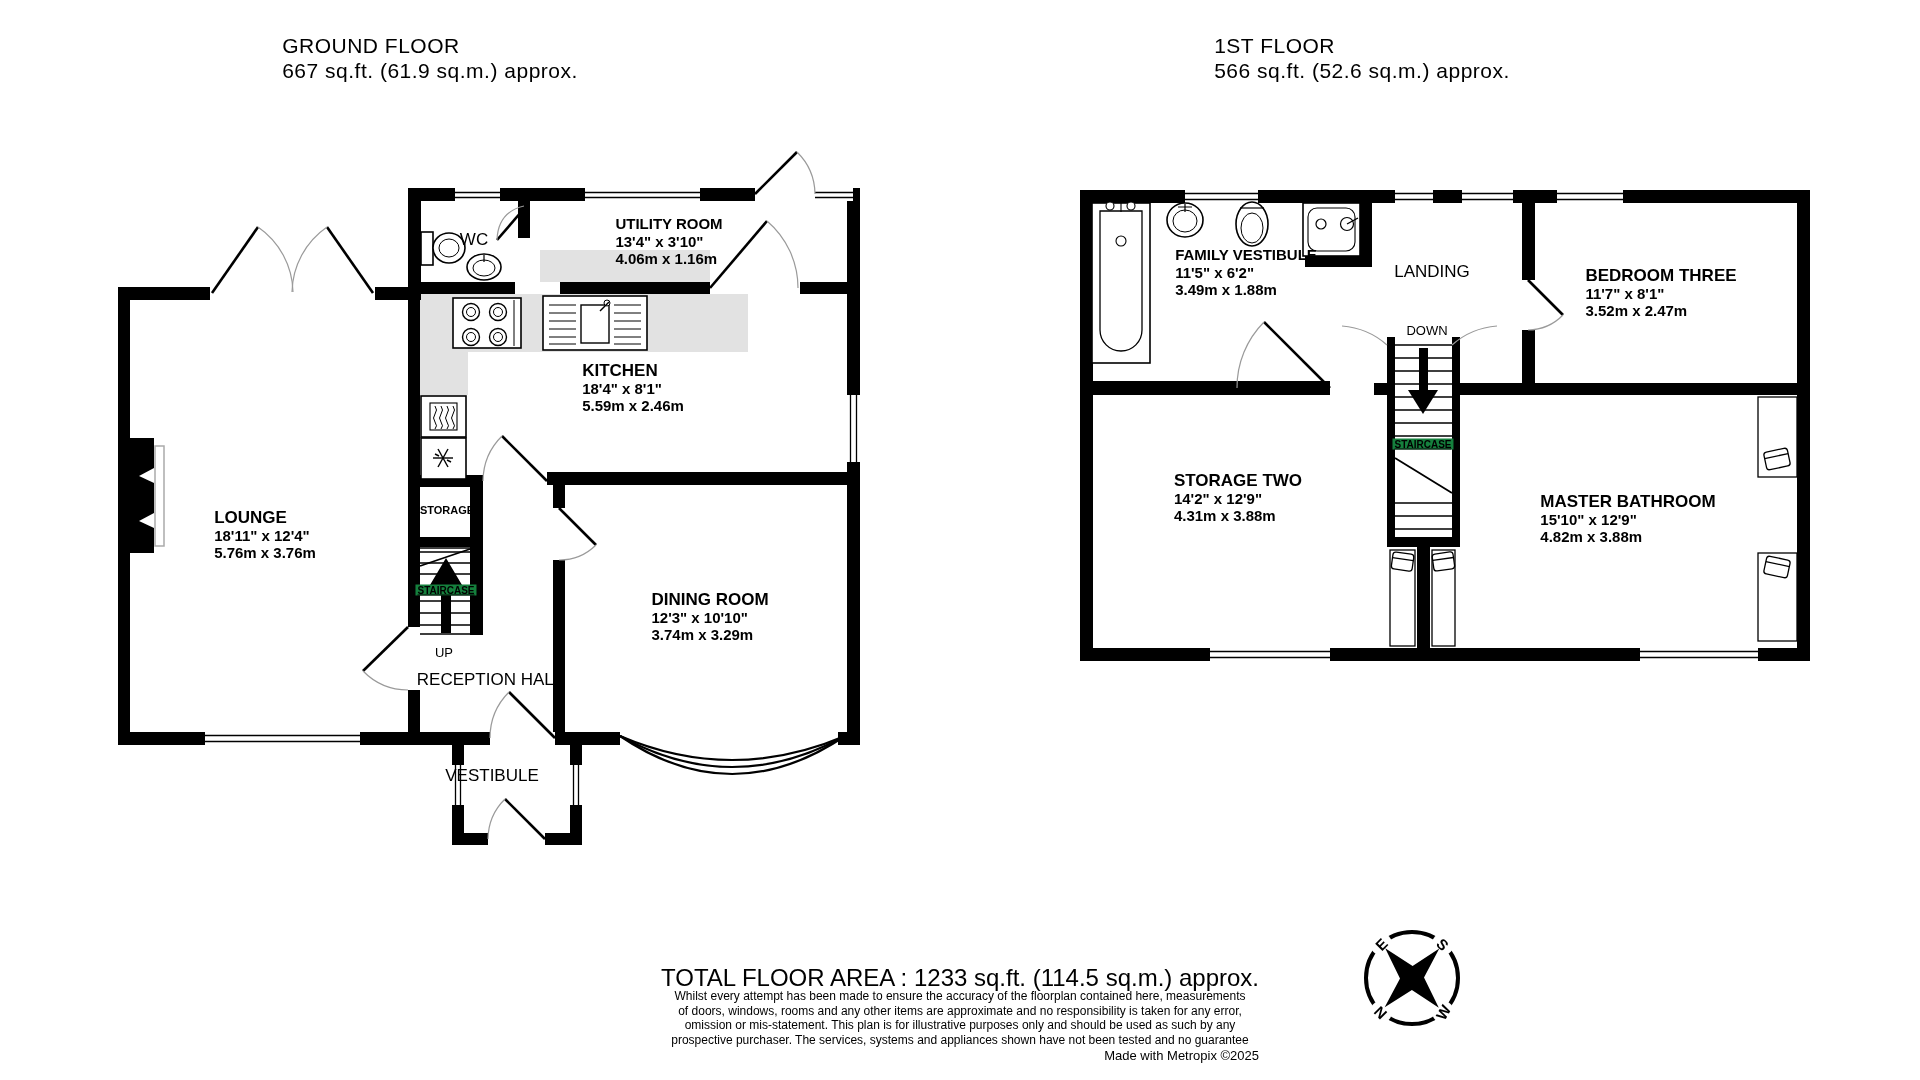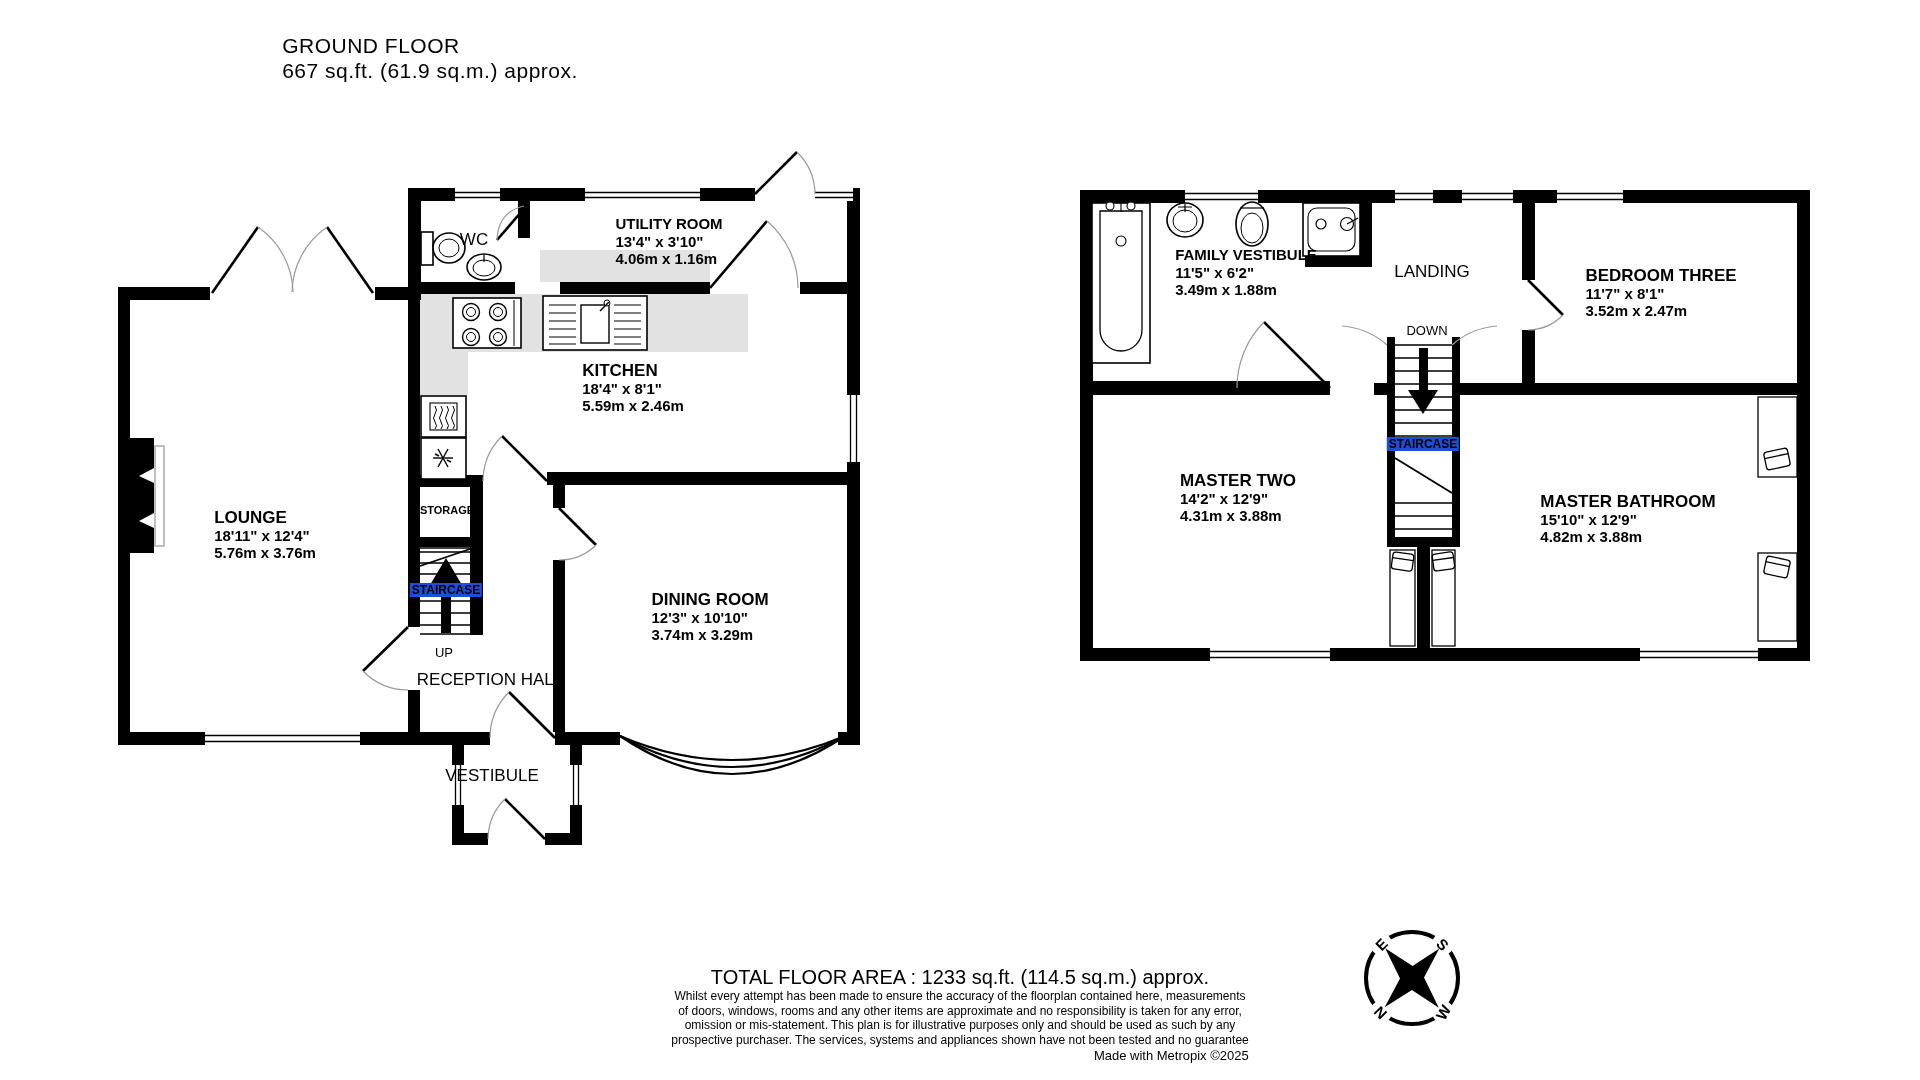--- a/index.html
+++ b/index.html
@@ -6,22 +6,22 @@
   #canvas{position:relative;width:1920px;height:1080px;background:#fff;overflow:hidden;
           font-family:"Liberation Sans", sans-serif;color:#000;}
   #plan-svg{position:absolute;left:0;top:0;}
   .lbl{position:absolute;transform:translate(-50%,-50%);text-align:left;white-space:nowrap;z-index:5;}
   .fp-title{font-size:21px;font-weight:normal;line-height:25px;letter-spacing:.5px;}
   .room-label .rname{font-size:17px;font-weight:bold;line-height:19px;}
   .room-label .rdim{font-size:15px;font-weight:bold;line-height:17px;}
   .small-bold{font-size:17px;font-weight:normal;}
   .tiny-bold{font-size:11px;font-weight:bold;}
   .dir-label{font-size:13px;font-weight:normal;}
-  .stair-label{font-size:12px;font-weight:bold;background:#1d4ed8;padding:0 2px;}
-  .footer-total{font-size:20px;line-height:23px;}
+  .stair-label{font-size:10px;font-weight:bold;background:#15803d;padding:0 2px;text-decoration:underline;}
+  .footer-total{font-size:24px;line-height:23px;}
   .footer-disc{font-size:12px;line-height:14.5px;}
   .footer-credit{font-size:13px;line-height:15px;margin-top:1px;text-align:right;}
   #footer{position:absolute;left:960px;top:966px;transform:translateX(-50%);text-align:center;z-index:5;}
 </style>
 </head>
 <body>
 
 <div id="canvas">
 
 <svg id="plan-svg" width="1920" height="1080" viewBox="0 0 1920 1080">
@@ -300,20 +300,24 @@
       <text x="1381" y="1014" transform="rotate(45 1381 1012)">N</text>
       <text x="1443" y="1014" transform="rotate(-60 1443 1012)">W</text>
     </g>
   </g>
 </svg>
 
 <div class="lbl fp-title" style="left:430px;top:58px">
   <div>GROUND FLOOR</div>
   <div>667 sq.ft. (61.9 sq.m.) approx.</div>
 </div>
+<div class="lbl fp-title" style="left:1362px;top:58px">
+  <div>1ST FLOOR</div>
+  <div>566 sq.ft. (52.6 sq.m.) approx.</div>
+</div>
 
 <div class="lbl room-label" style="left:265px;top:534px">
   <div class="rname">LOUNGE</div>
   <div class="rdim">18'11"  x 12'4"</div>
   <div class="rdim">5.76m  x 3.76m</div>
 </div>
 <div class="lbl room-label" style="left:669px;top:240px">
   <div class="rname" style="font-size:15px">UTILITY ROOM</div>
   <div class="rdim">13'4"  x 3'10"</div>
   <div class="rdim">4.06m  x 1.16m</div>
@@ -339,21 +343,21 @@
   <div class="rname" style="font-size:15px">FAMILY VESTIBULE</div>
   <div class="rdim">11'5"  x 6'2"</div>
   <div class="rdim">3.49m  x 1.88m</div>
 </div>
 <div class="lbl room-label" style="left:1661px;top:292px">
   <div class="rname">BEDROOM THREE</div>
   <div class="rdim">11'7"  x 8'1"</div>
   <div class="rdim">3.52m  x 2.47m</div>
 </div>
 <div class="lbl room-label" style="left:1238px;top:497px">
-  <div class="rname">MASTER TWO</div>
+  <div class="rname">STORAGE TWO</div>
   <div class="rdim">14'2"  x 12'9"</div>
   <div class="rdim">4.31m  x 3.88m</div>
 </div>
 <div class="lbl room-label" style="left:1628px;top:518px">
   <div class="rname">MASTER BATHROOM</div>
   <div class="rdim">15'10"  x 12'9"</div>
   <div class="rdim">4.82m  x 3.88m</div>
 </div>
 <div class="lbl small-bold" style="left:1432px;top:272px">LANDING</div>
 <div class="lbl dir-label" style="left:1427px;top:330px">DOWN</div>

